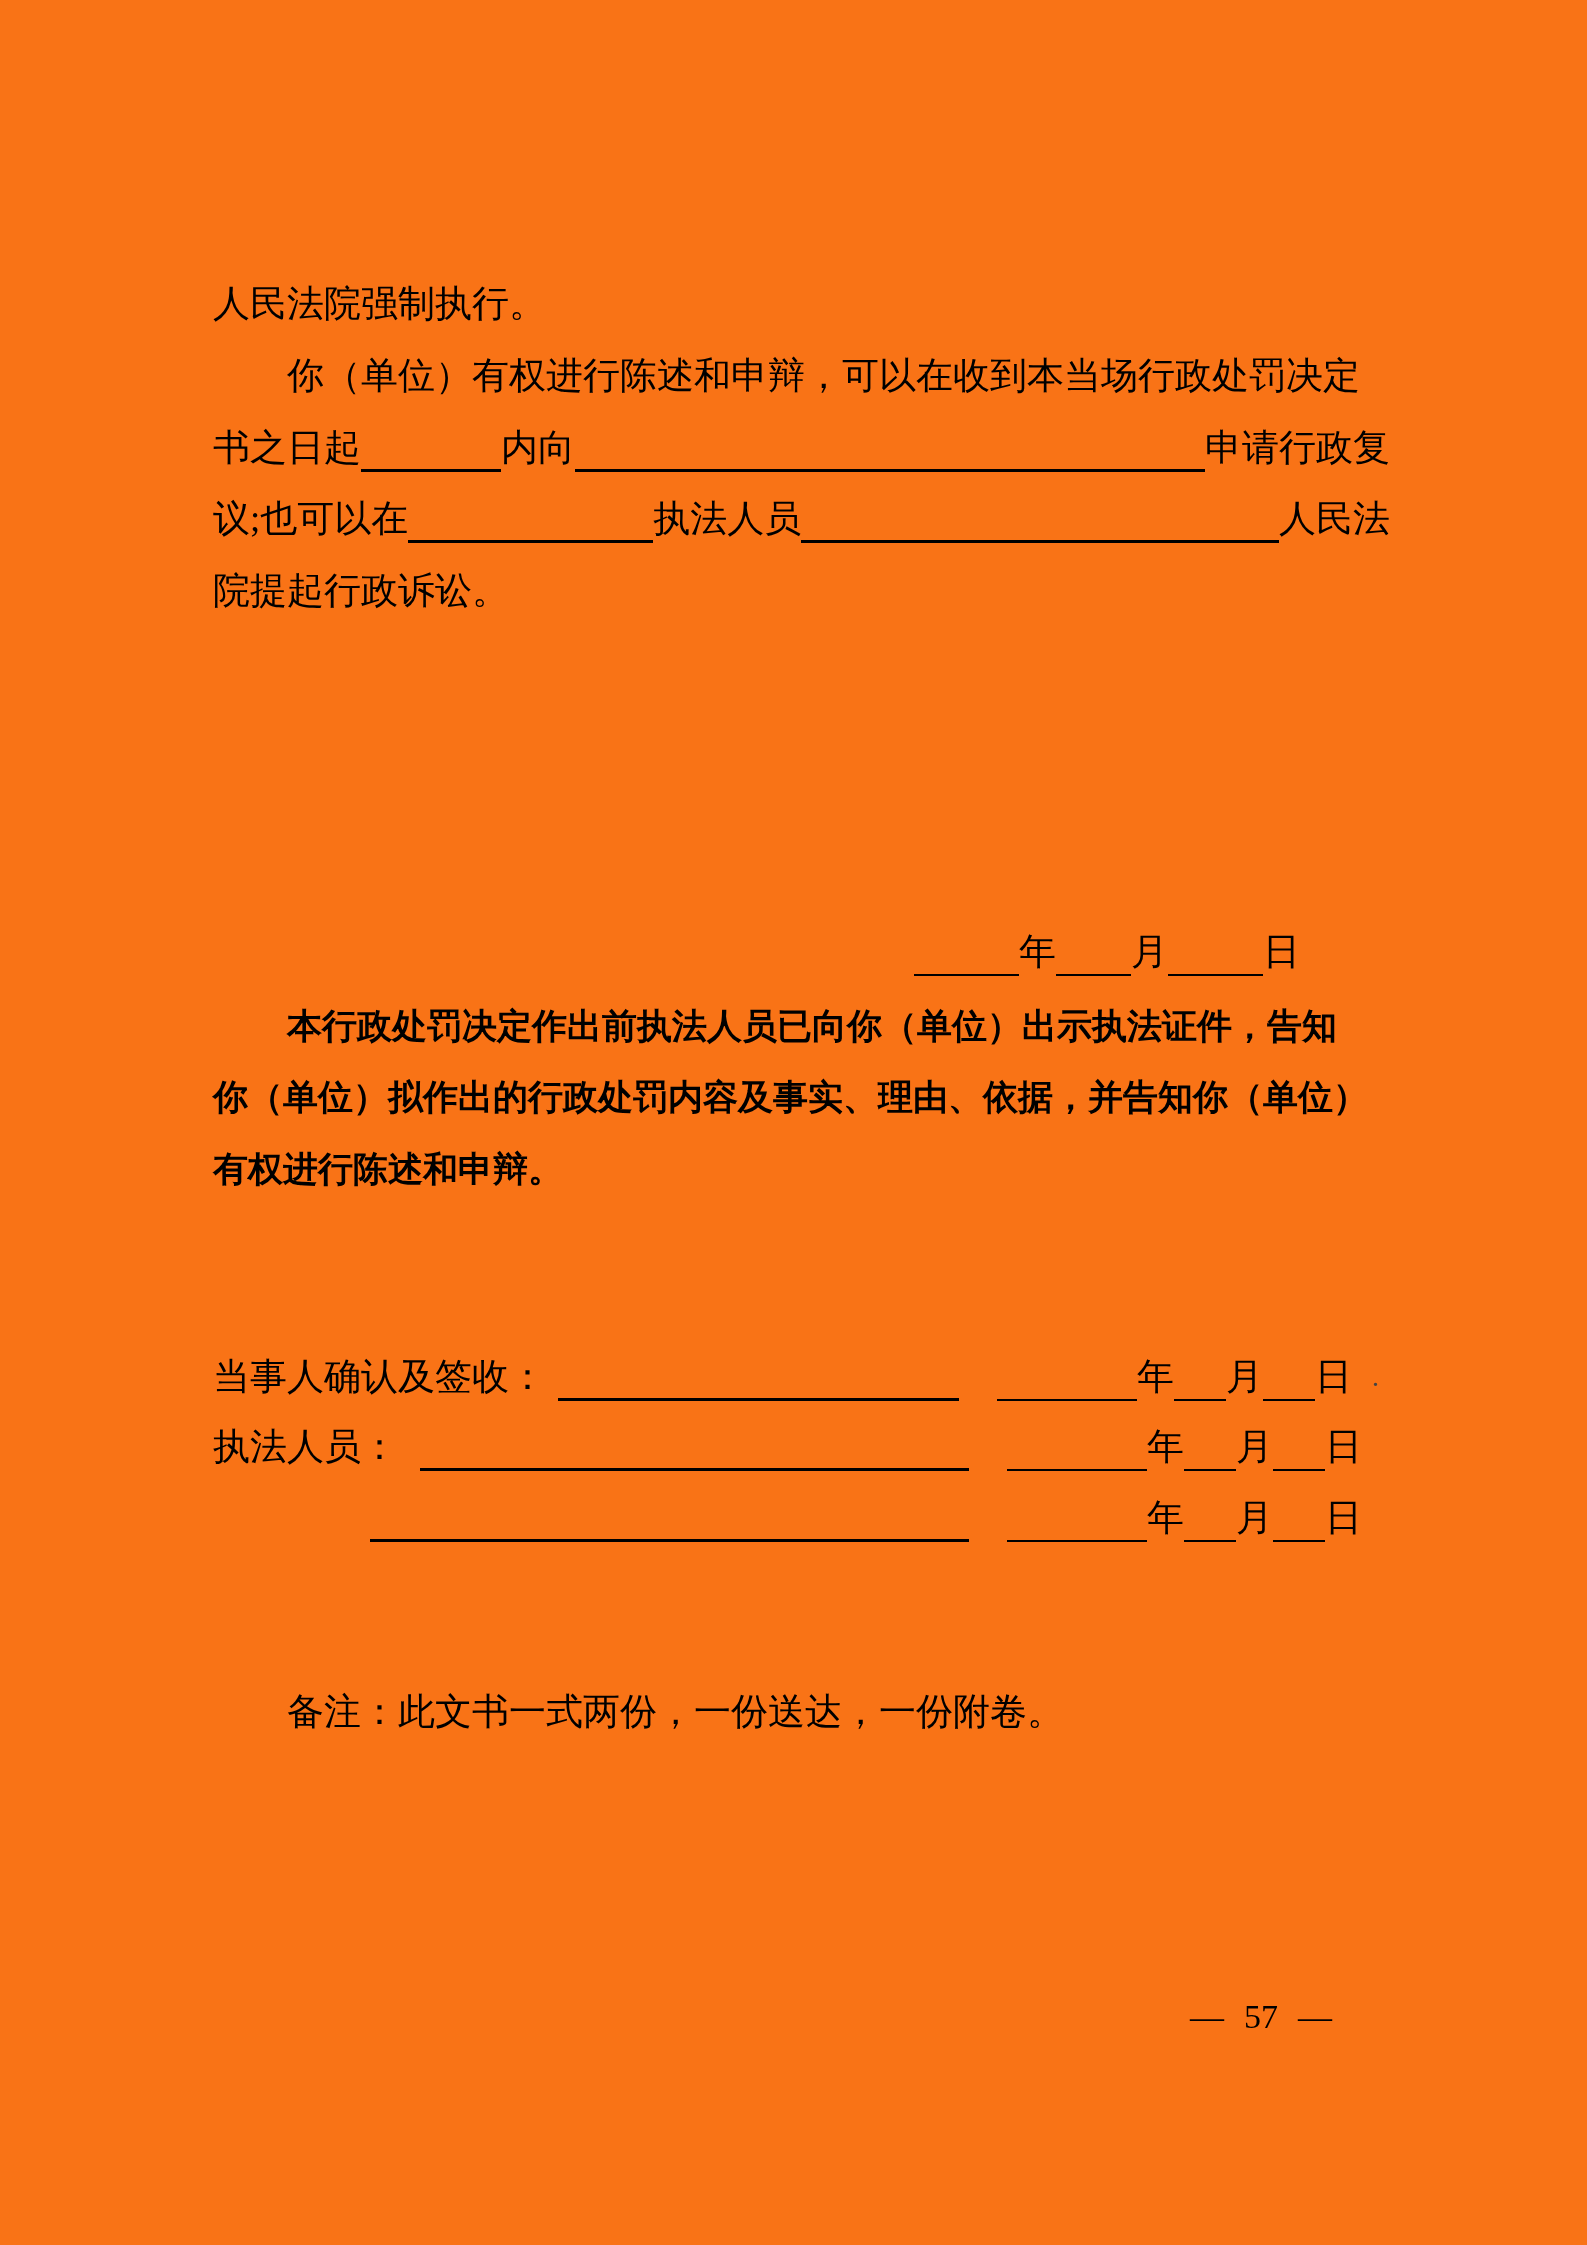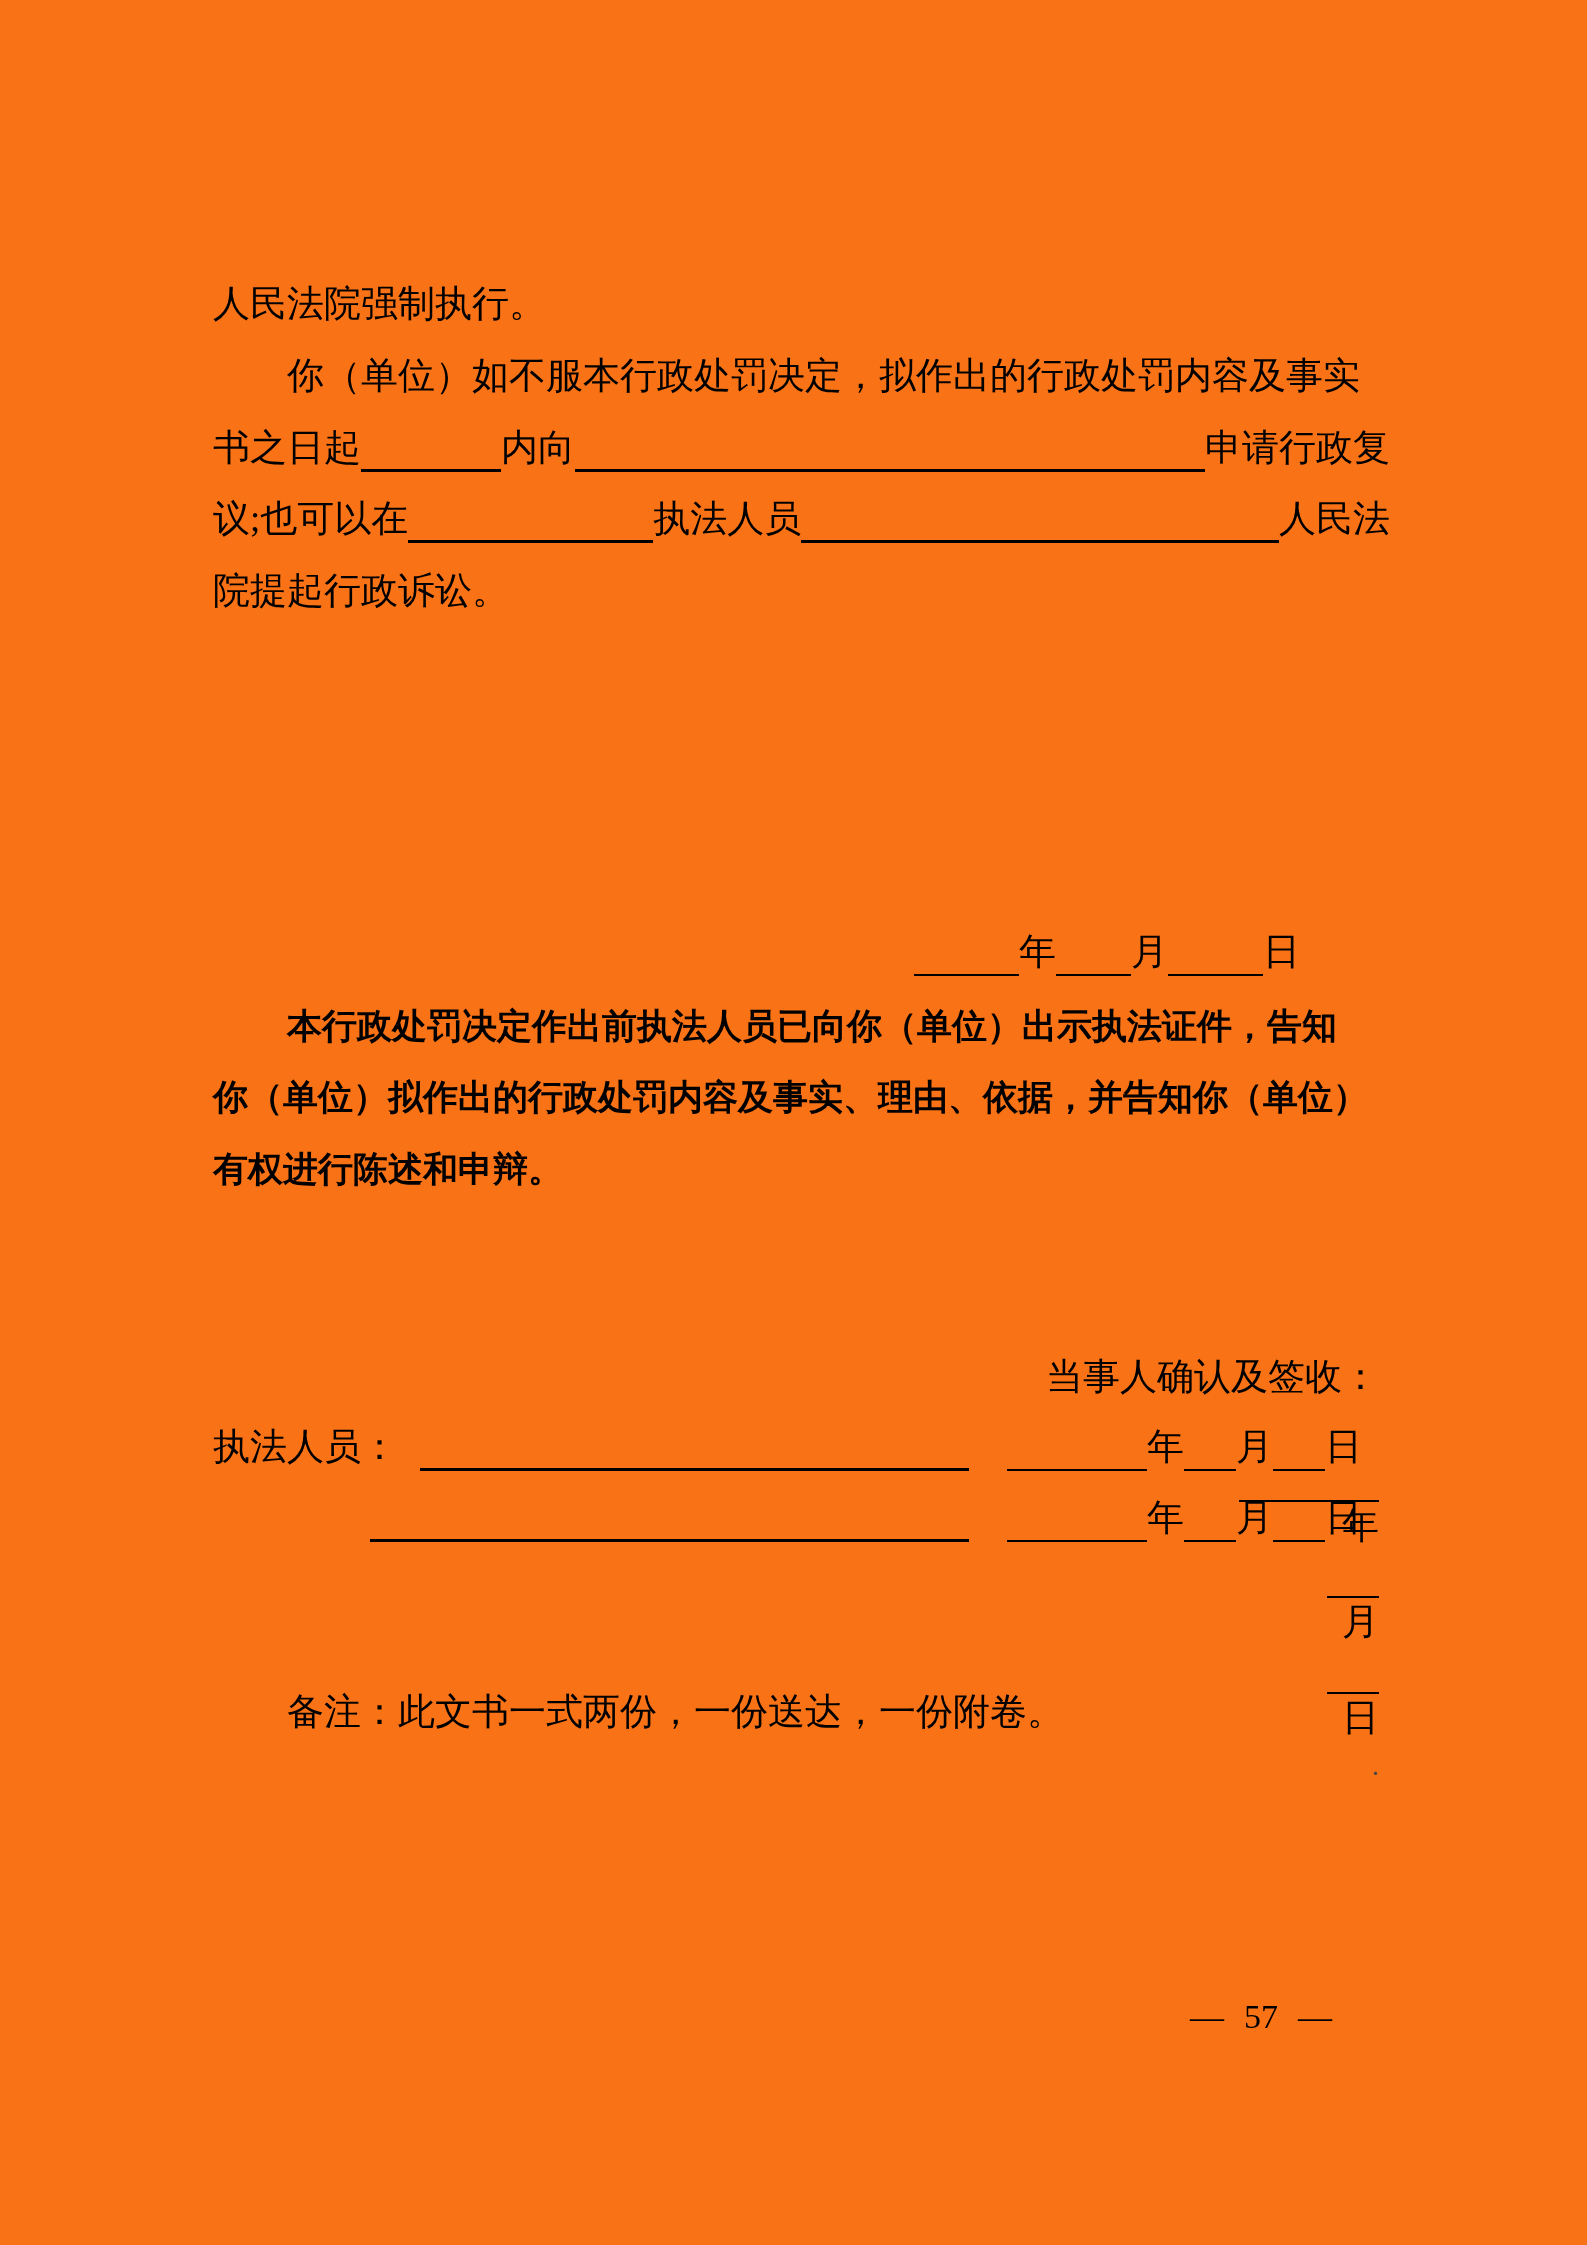--- a/index.html
+++ b/index.html
@@ -56,21 +56,21 @@
 <body>
 
 <div class="page">
 
   <div class="row" style="top:280px;">
     <span class="txt">人民法院强制执行。</span>
   </div>
 
   <div class="row" style="top:352px;">
     <span class="indent"></span>
-    <span class="txt">你（单位）如不服本行政处罚决定，拟作出的行政处罚内容及事实</span>
+    <span class="txt">你（单位）有权进行陈述和申辩，可以在收到本当场行政处罚决定</span>
   </div>
 
   <div class="row" style="top:424px;">
     <span class="txt">书之日起</span>
     <span class="blank" style="width:140px;"></span>
     <span class="txt">内向</span>
     <span class="blank grow"></span>
     <span class="txt">申请行政复</span>
   </div>
 
@@ -103,21 +103,21 @@
 
   <div class="row bold-line" style="top:1073px;">
     <span class="txt">你（单位）拟作出的行政处罚内容及事实、理由、依据，并告知你（单位）</span>
   </div>
 
   <div class="row bold-line" style="top:1145px;">
     <span class="txt">有权进行陈述和申辩。</span>
   </div>
 
 
-  <div class="row" style="top:1353px; right:208px;flex-direction:column;">
+  <div class="row" style="top:1353px; right:208px;">
     <span class="txt">当事人确认及签收：</span>
     <span class="gap" style="flex:0 0 12px;"></span>
     <span class="blank grow"></span>
     <span class="gap"></span>
     <span class="blank thin" style="width:140px;"></span>
     <span class="txt">年</span>
     <span class="blank thin" style="width:52px;"></span>
     <span class="txt">月</span>
     <span class="blank thin" style="width:52px;"></span>
     <span class="txt">日</span>

